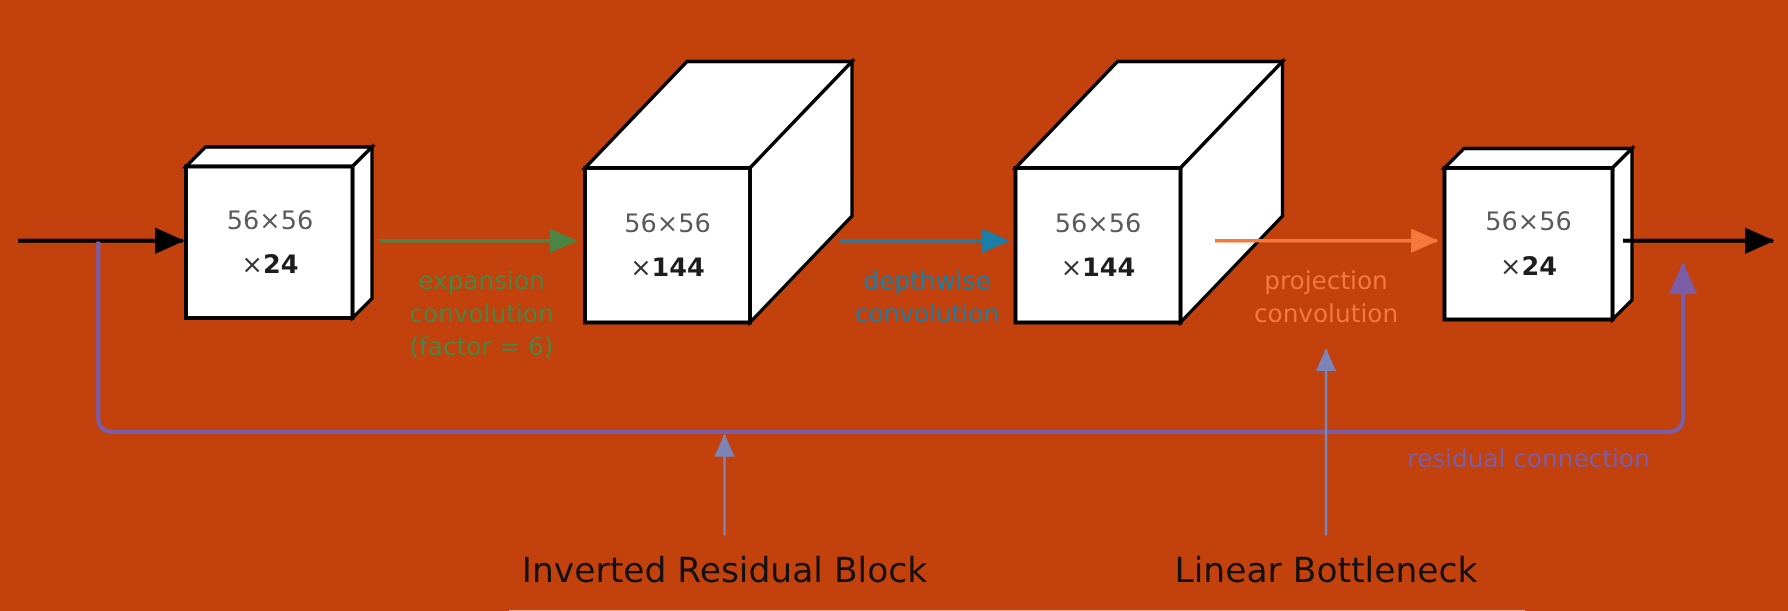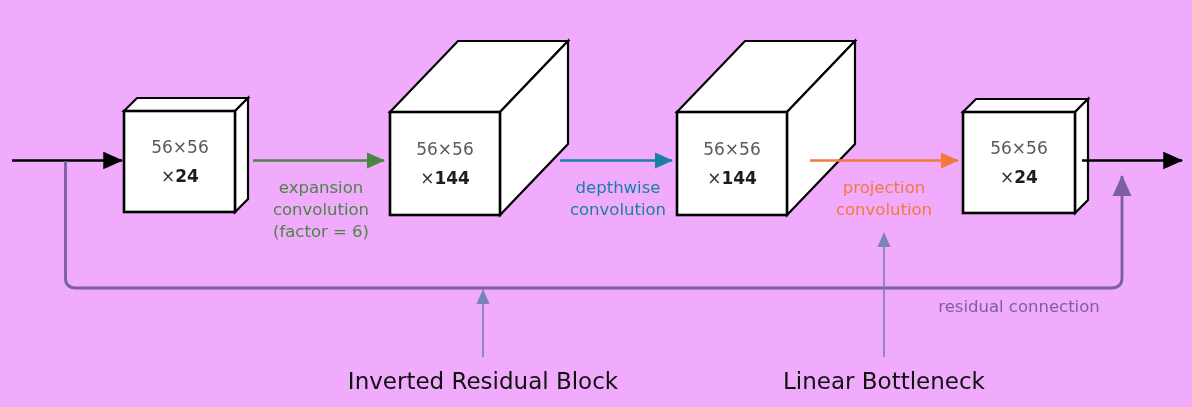--- a/index.html
+++ b/index.html
@@ -8,21 +8,21 @@
     padding: 0;
     background: #ffffff;
   }
   body {
     font-family: "DejaVu Sans", sans-serif;
   }
   #diagram-root {
     position: relative;
     width: 1192px;
     height: 407px;
-    background: #f0abfc;
+    background: #c2410c;
     overflow: hidden;
   }
   #diagram-svg {
     position: absolute;
     left: 0;
     top: 0;
     width: 1192px;
     height: 407px;
     display: block;
   }

